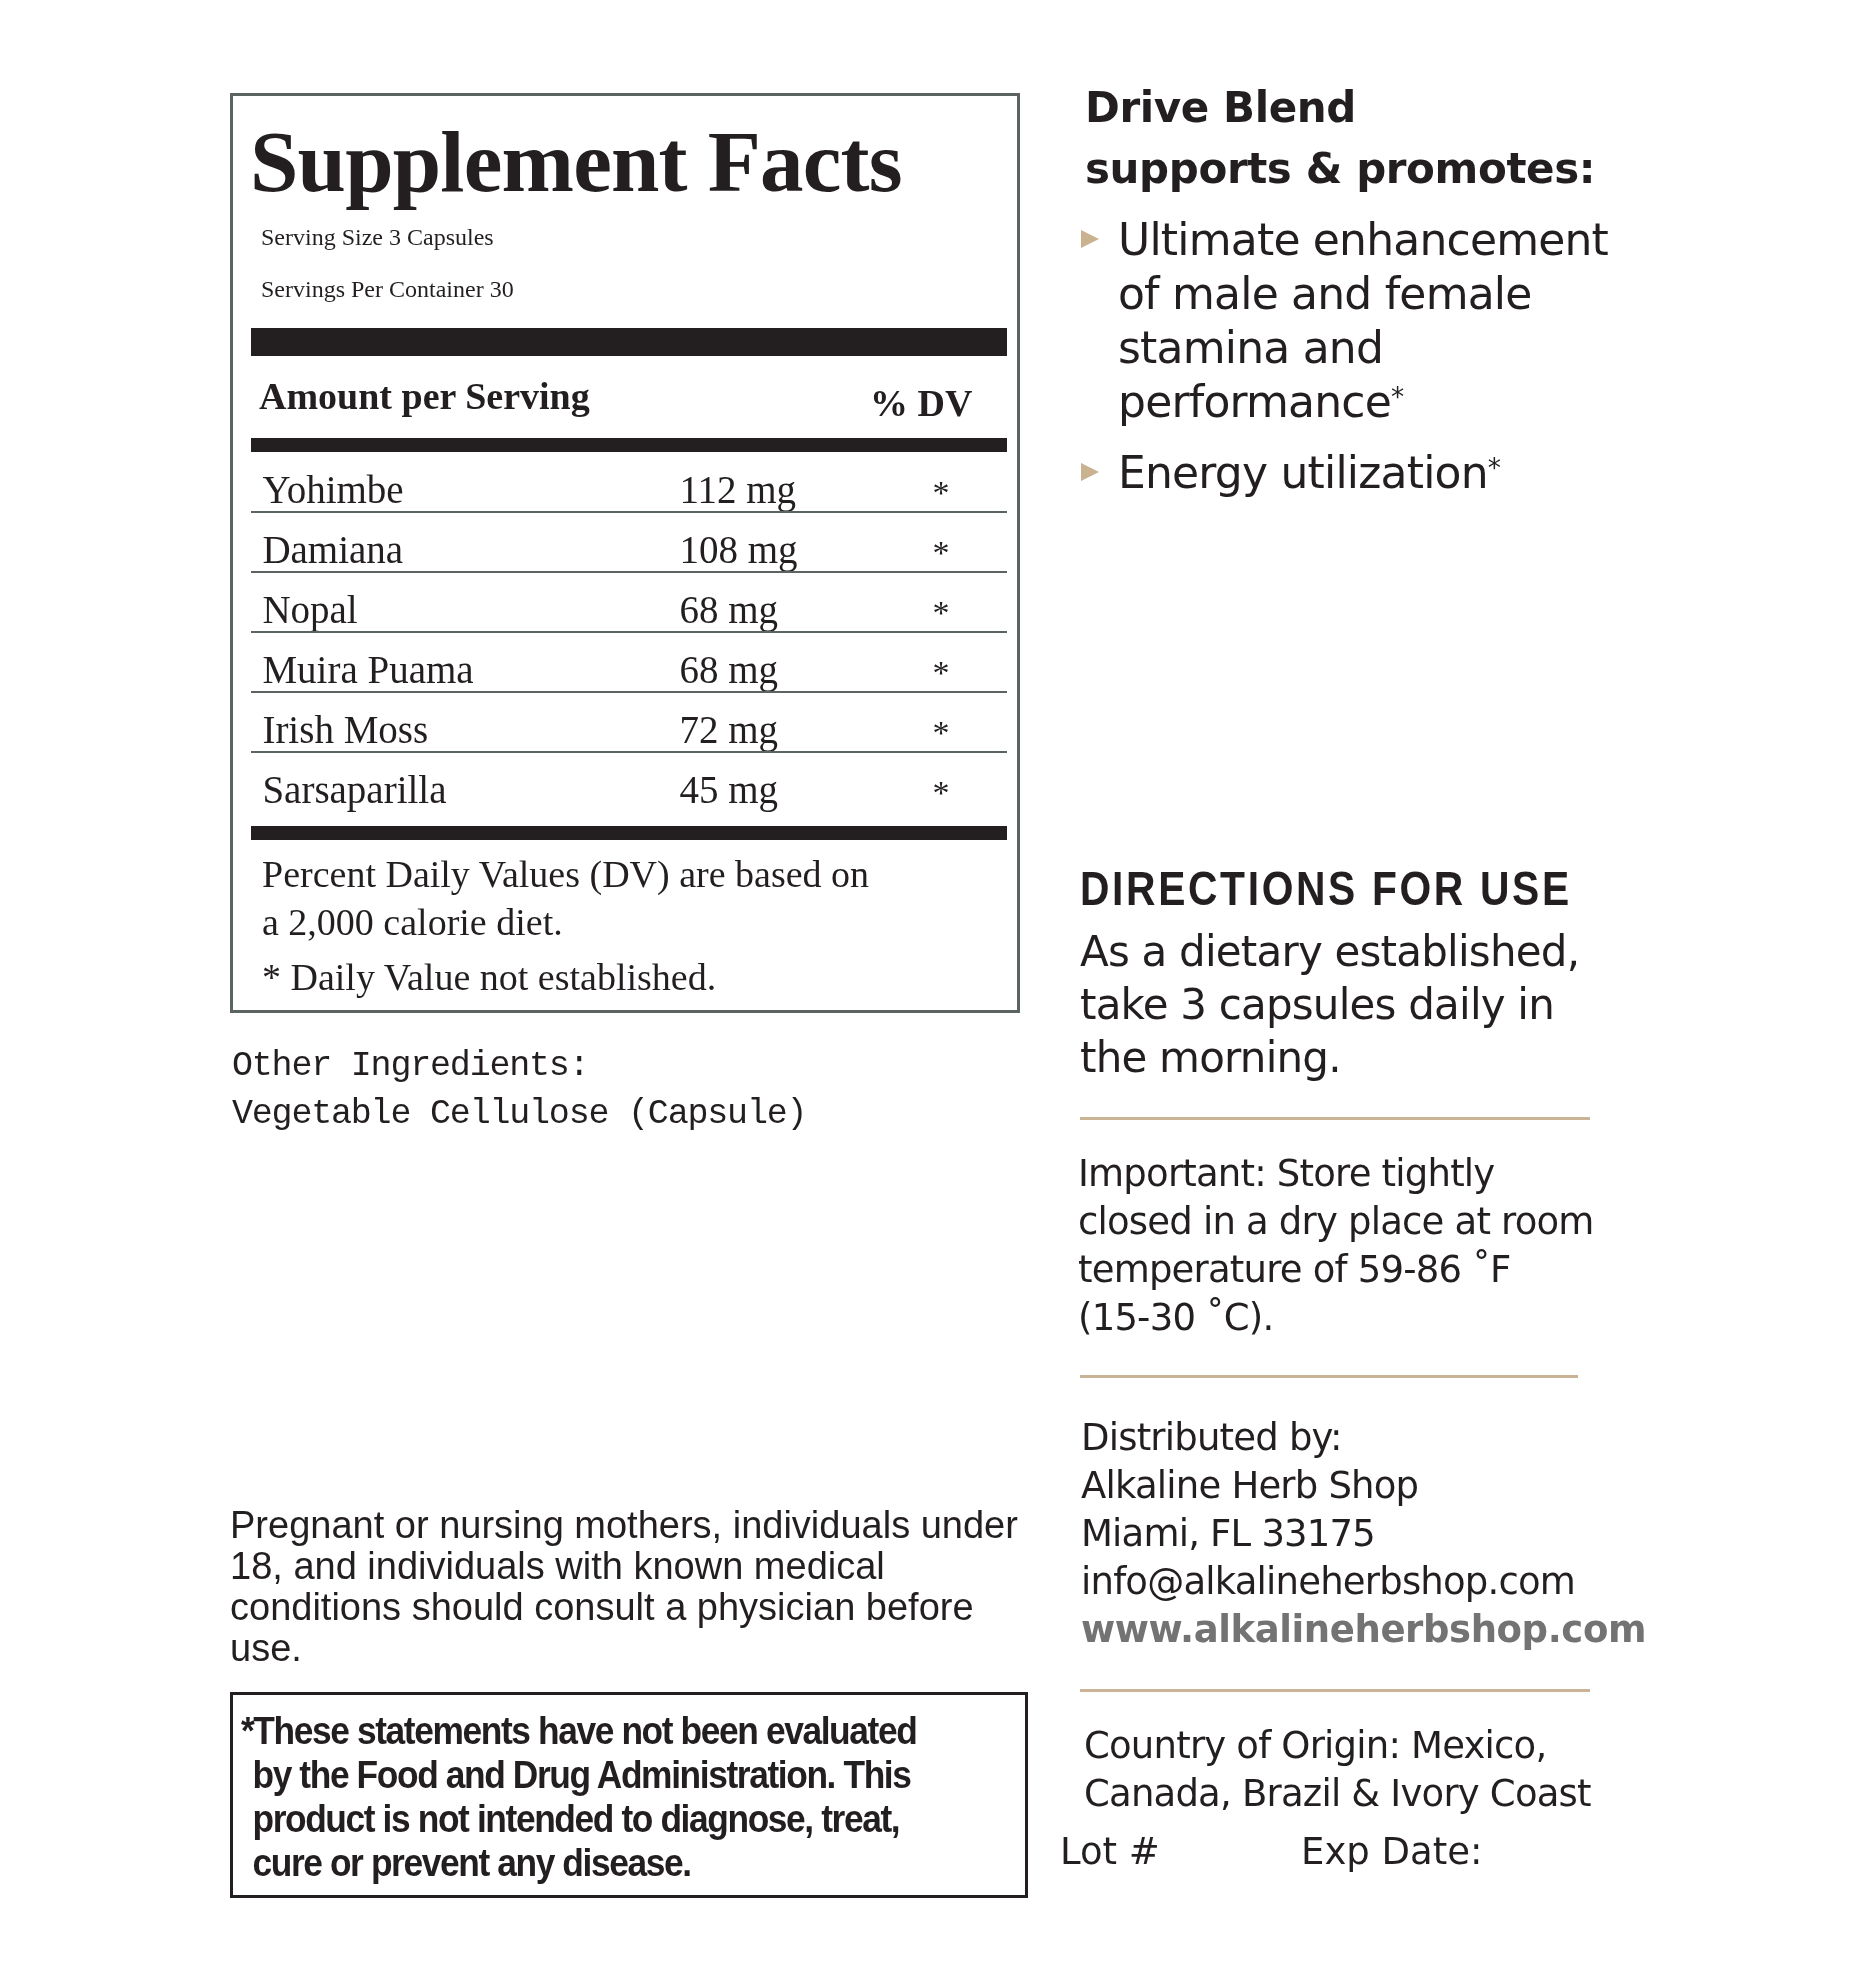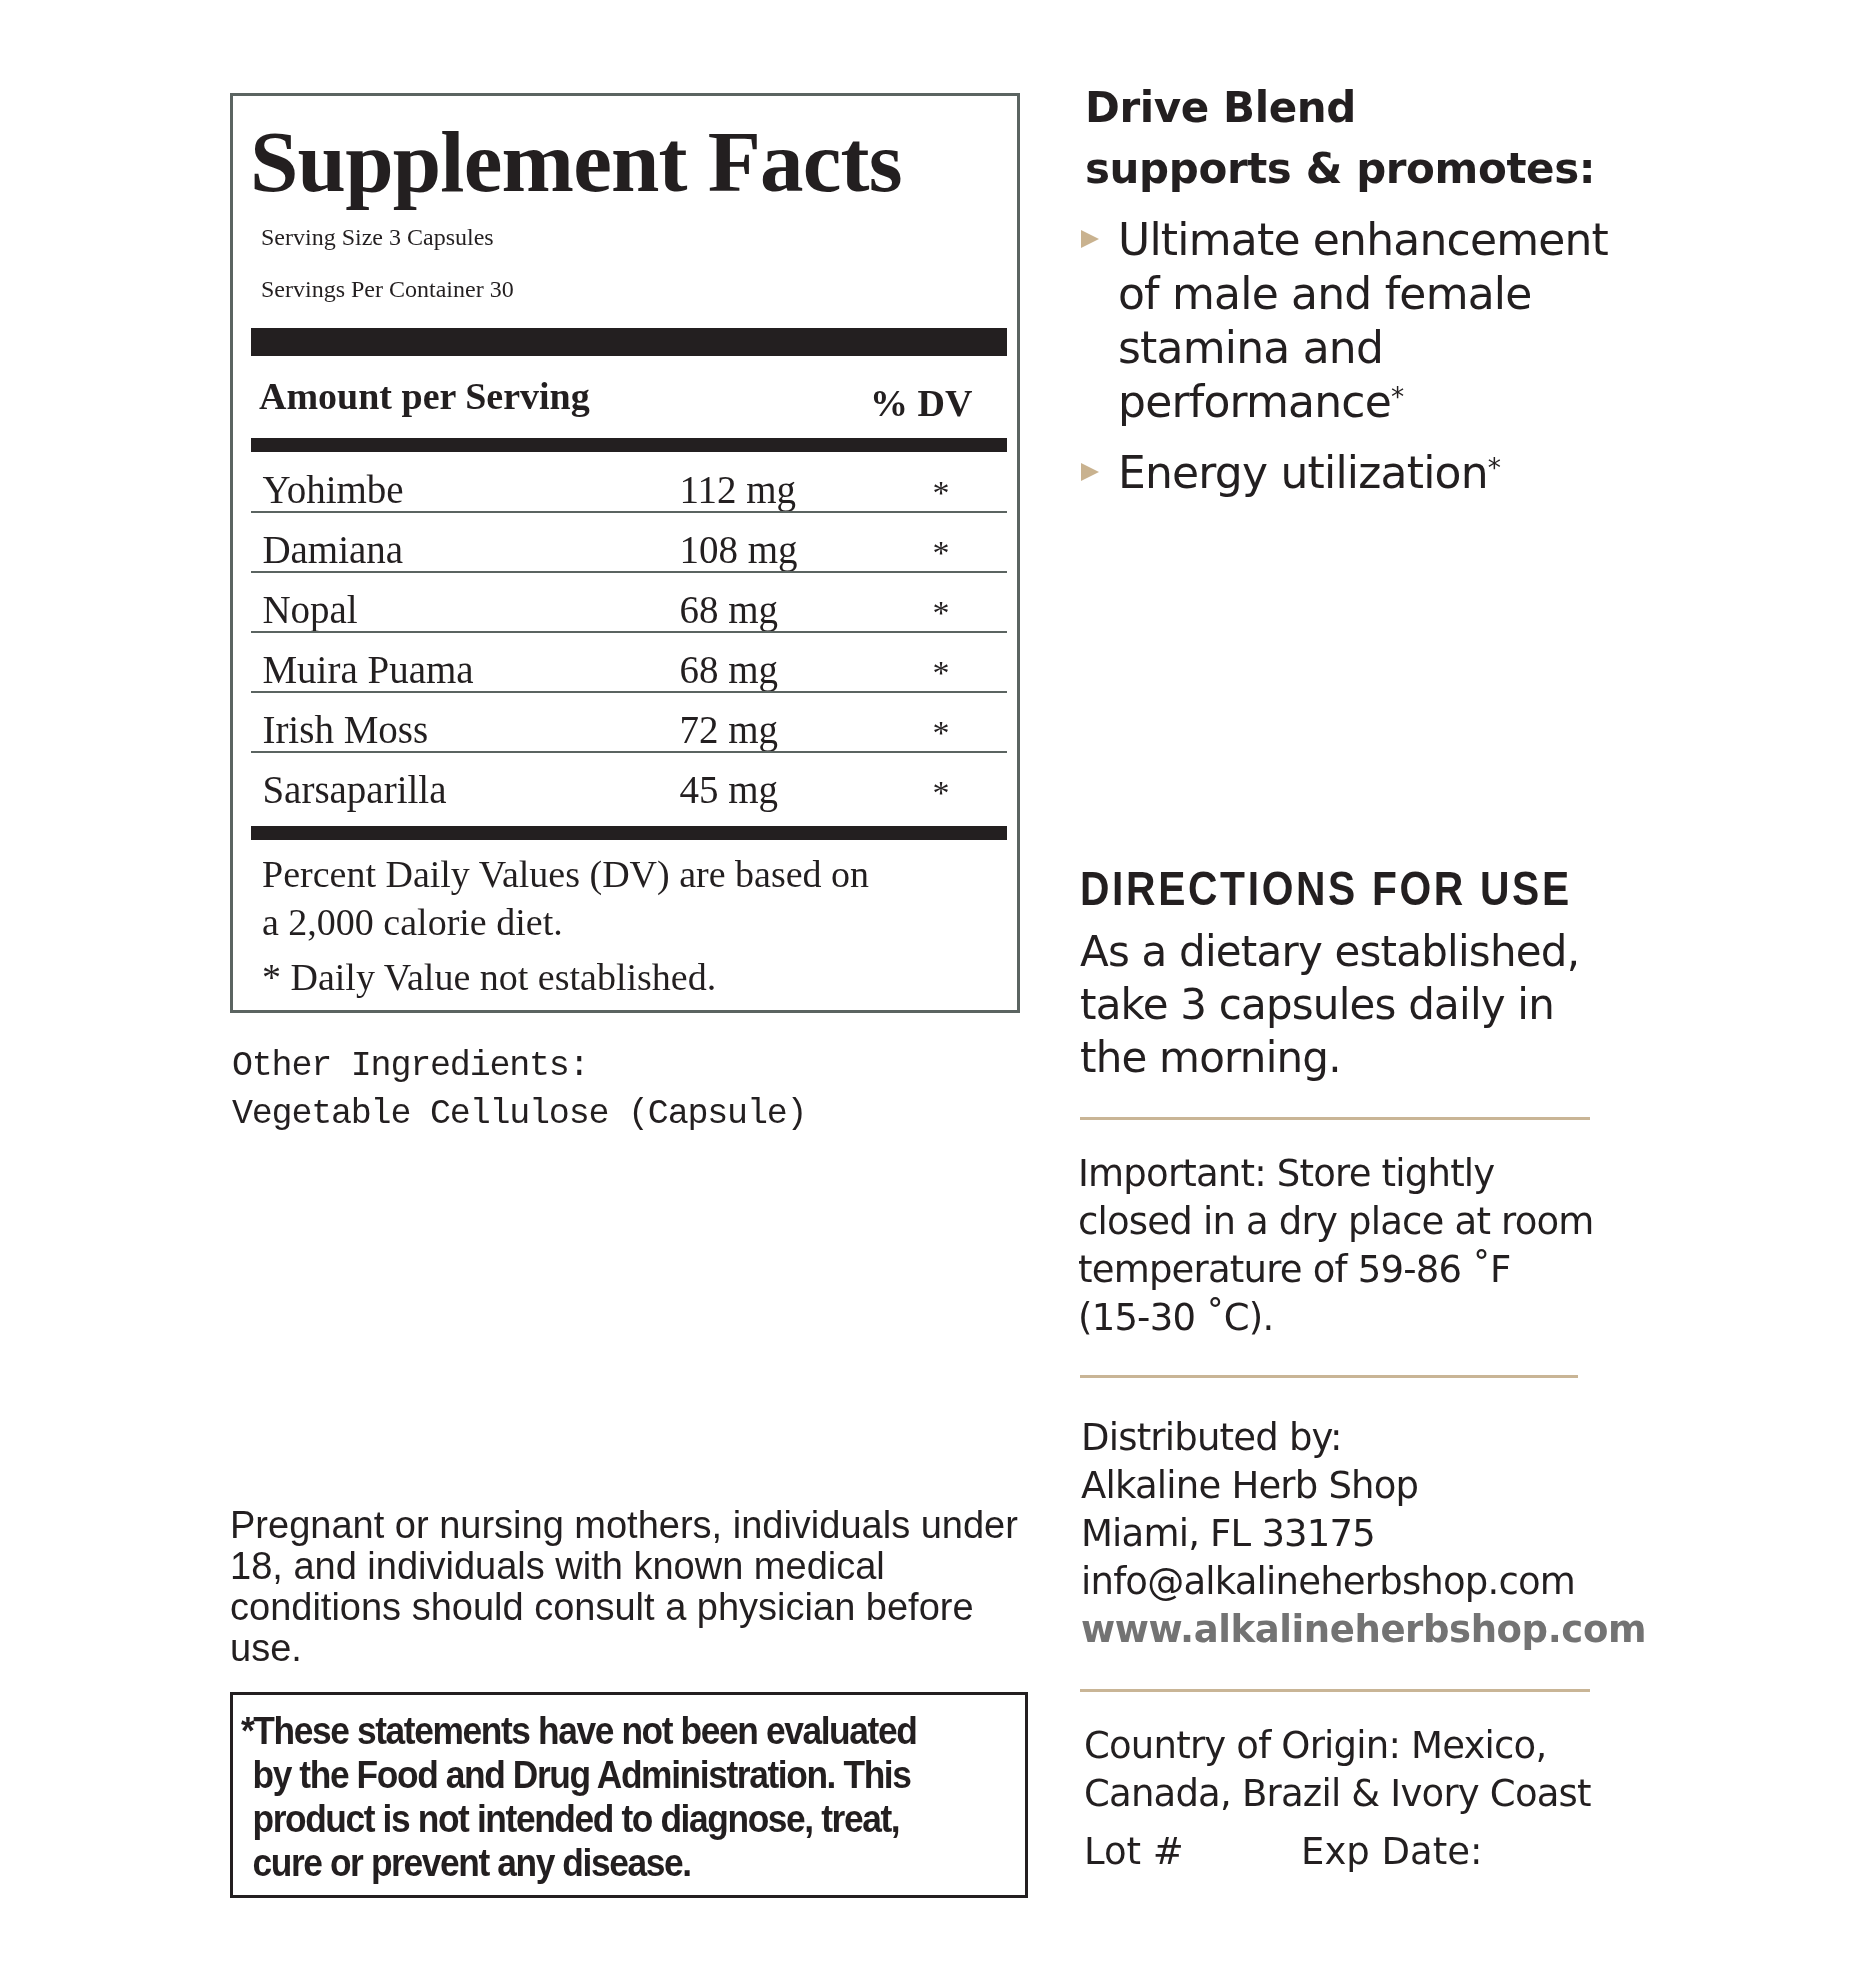--- a/index.html
+++ b/index.html
@@ -36,21 +36,21 @@
   .bullet .txt { position:absolute; left:37px; top:0; }
   sup { font-size:0.6em; vertical-align:top; position:relative; top:-4.6px; }
 
   .dir-title { left:1080px; top:865px; font-family:"Liberation Sans", sans-serif; font-weight:bold; font-size:48px; letter-spacing:3.1px; line-height:1; transform:scaleX(0.85); transform-origin:left top; white-space:nowrap; }
   .dir-text { left:1080px; top:925px; font-size:42px; line-height:53px; letter-spacing:-0.8px; white-space:nowrap; }
   .divider { position:absolute; height:3.1px; background:#c9b596; }
   .store { left:1078px; top:1150px; font-size:37px; line-height:48px; letter-spacing:-0.8px; white-space:nowrap; }
   .dist { left:1081px; top:1414px; font-size:37px; line-height:48px; letter-spacing:-0.8px; white-space:nowrap; }
   .web { color:#737373; font-weight:bold; letter-spacing:-0.4px; }
   .origin { left:1084px; top:1722px; font-size:37px; line-height:48px; letter-spacing:-0.8px; white-space:nowrap; }
-  .lot { left:1084px; top:1833px; font-size:37px; line-height:1; white-space:nowrap; }
+  .lot { left:1060px; top:1833px; font-size:37px; line-height:1; white-space:nowrap; }
   .exp { left:1281px; top:1833px; font-size:37px; line-height:1; white-space:nowrap;margin-left:20px; }
 </style>
 </head>
 <body>
 
 <div id="facts" class="abs sans">
   <div class="title">Supplement Facts</div>
   <div class="serv" style="top:129px">Serving Size 3 Capsules</div>
   <div class="serv" style="top:181px">Servings Per Container 30</div>
   <div class="bar" style="top:232px;height:28px"></div>

